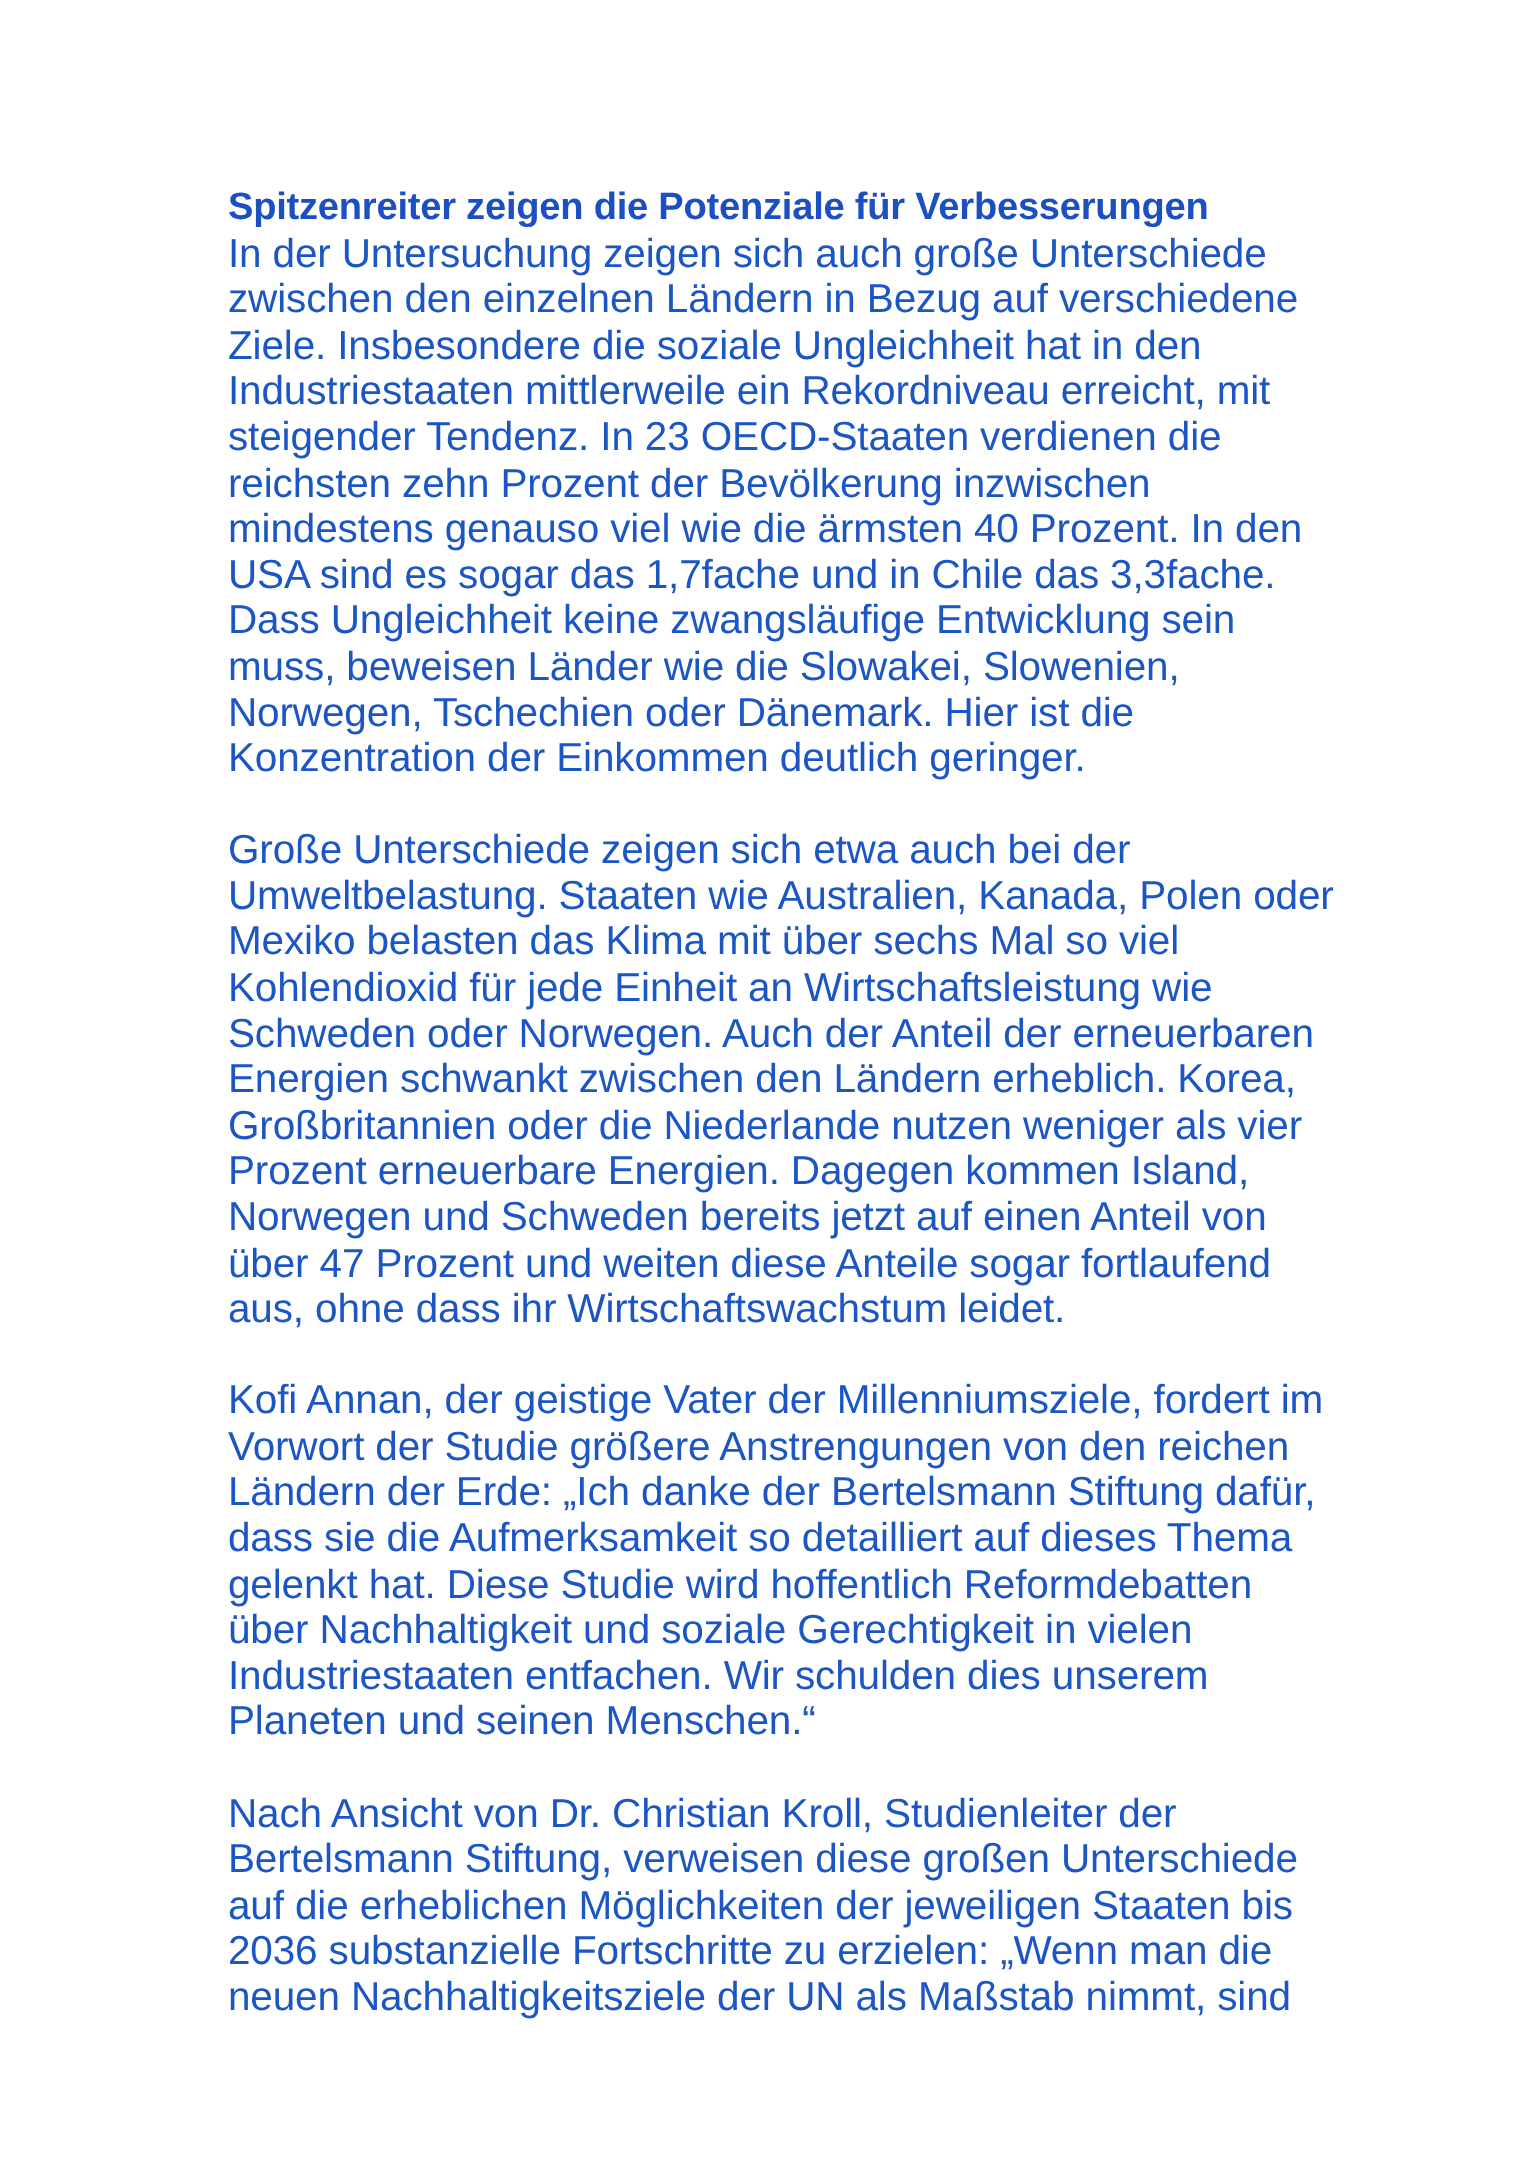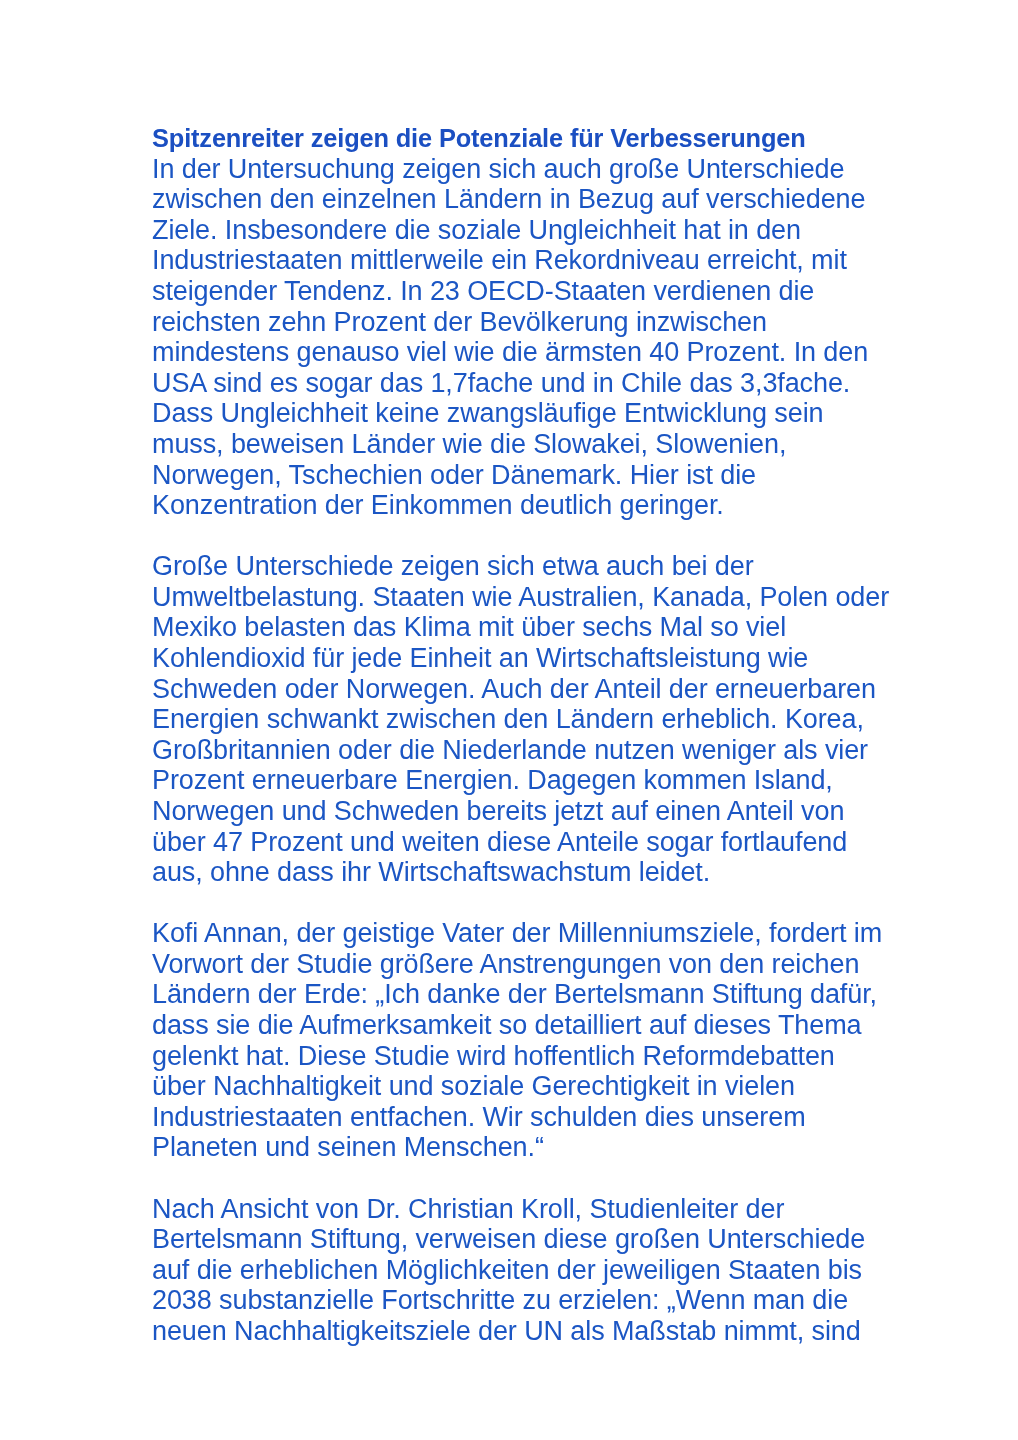--- a/index.html
+++ b/index.html
@@ -91,17 +91,17 @@
 Ländern der Erde: „Ich danke der Bertelsmann Stiftung dafür,
 dass sie die Aufmerksamkeit so detailliert auf dieses Thema
 gelenkt hat. Diese Studie wird hoffentlich Reformdebatten
 über Nachhaltigkeit und soziale Gerechtigkeit in vielen
 Industriestaaten entfachen. Wir schulden dies unserem
 Planeten und seinen Menschen.“</p>
 
     <p class="para">Nach Ansicht von Dr. Christian Kroll, Studienleiter der
 Bertelsmann Stiftung, verweisen diese großen Unterschiede
 auf die erheblichen Möglichkeiten der jeweiligen Staaten bis
-2038 substanzielle Fortschritte zu erzielen: „Wenn man die
+2036 substanzielle Fortschritte zu erzielen: „Wenn man die
 neuen Nachhaltigkeitsziele der UN als Maßstab nimmt, sind</p>
 
   </div>
 </div>
 
 </body></html>

